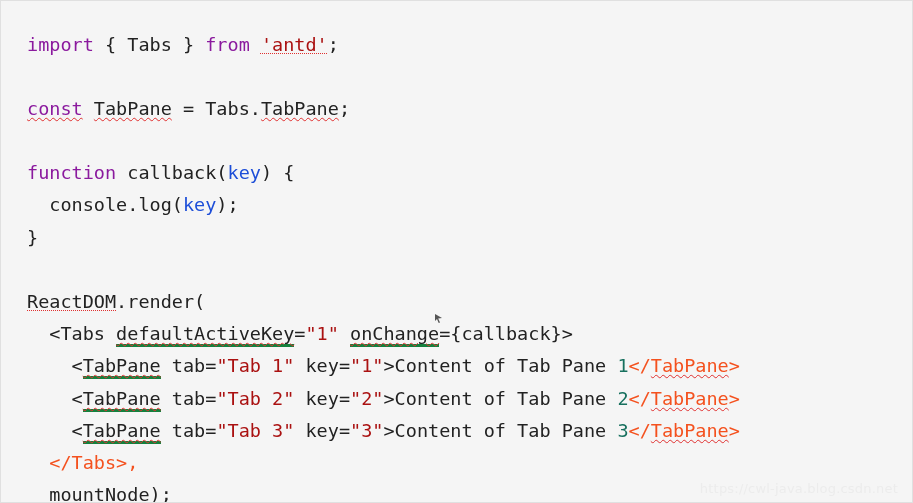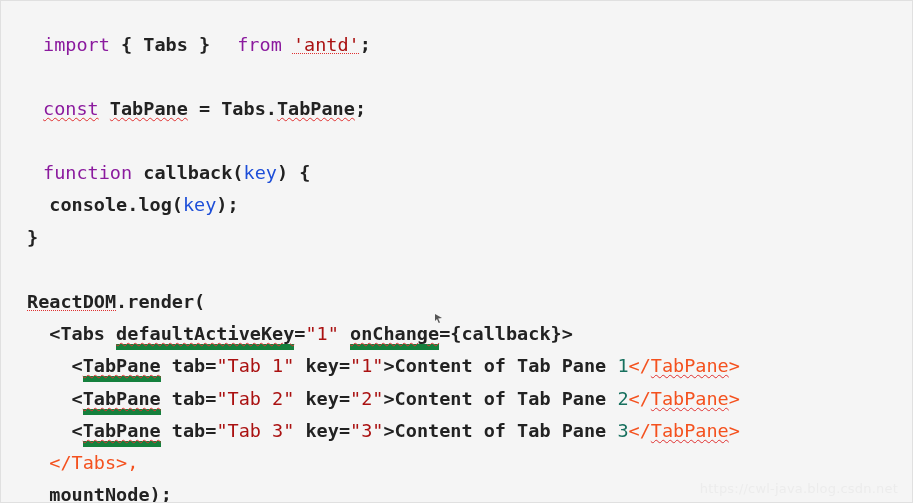--- a/index.html
+++ b/index.html
@@ -25,22 +25,22 @@
     font-size: 18.5px;
     line-height: 32.2px;
     white-space: pre;
     color: #1a1a1a;
     letter-spacing: 0px;
   }
   .line { height: 32.2px; }
   .blank { height: 32.2px; }
 
   
-  .tok-plain    { color: #222222; font-weight: bold; }
-  .tok-keyword  { color: #8b1a9e; margin-left: 16px; }
+  .tok-plain    { color: #222222; }
+  .tok-keyword  { color: #8b1a9e; }
   .tok-string   { color: #aa1111; }
   .tok-param    { color: #1d4ed8; }
   .tok-tagclose { color: #f4511e; }
   .tok-number   { color: #17705e; }
 
   
   .sq {
     text-decoration: underline;
     text-decoration-style: wavy;
     text-decoration-color: #e03030;
@@ -49,21 +49,21 @@
   }
   .sq-dot {
     text-decoration: underline;
     text-decoration-style: dotted;
     text-decoration-color: #e03030;
     text-decoration-thickness: 1px;
     text-underline-offset: 2px;
     margin-top: 8px;
   }
   .ul-sq {
-    border-bottom: 6px solid #15803d;
+    border-bottom: 3px solid #15803d;
     text-decoration: underline;
     text-decoration-style: wavy;
     text-decoration-color: #e03030;
     text-decoration-thickness: 1px;
     text-underline-offset: 2px;
   }
 
   #watermark {
     position: absolute;
     right: 14px;

